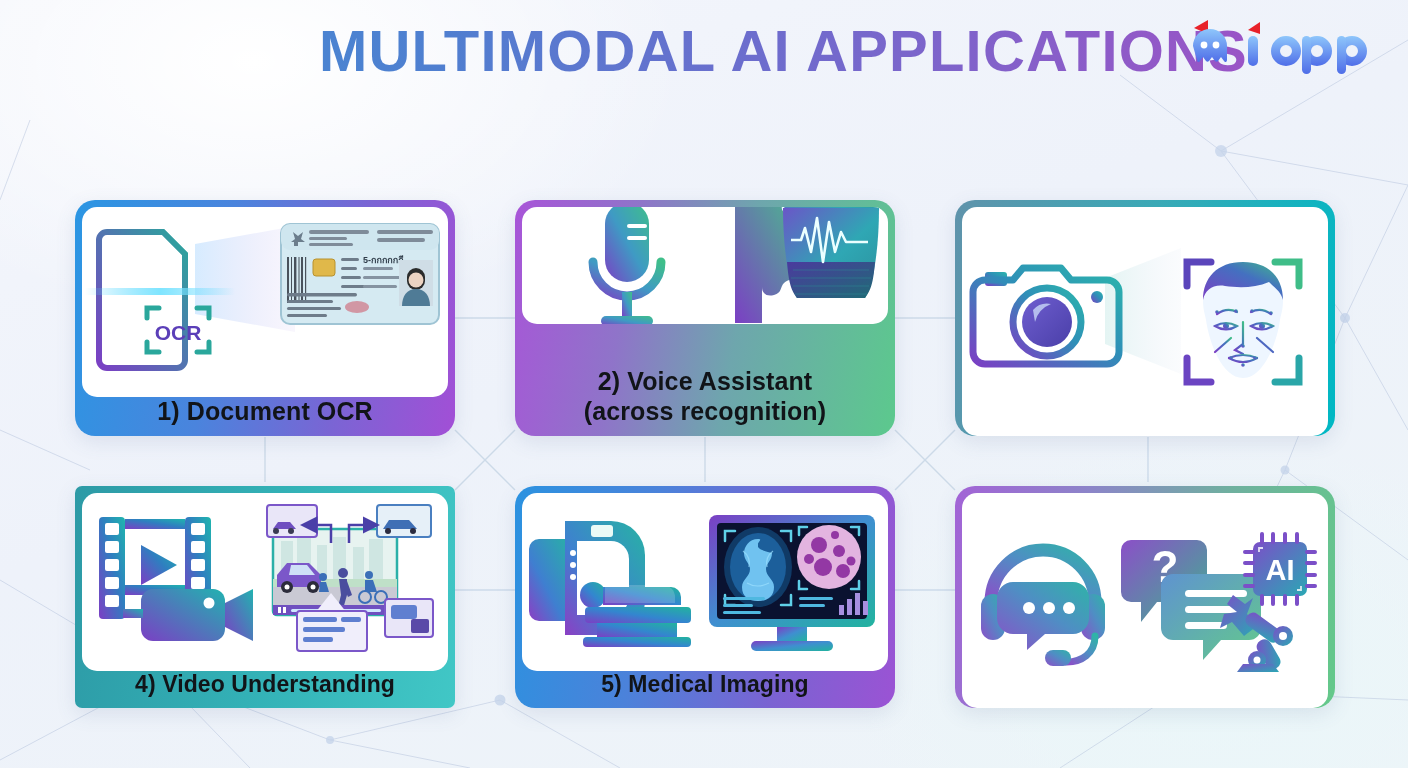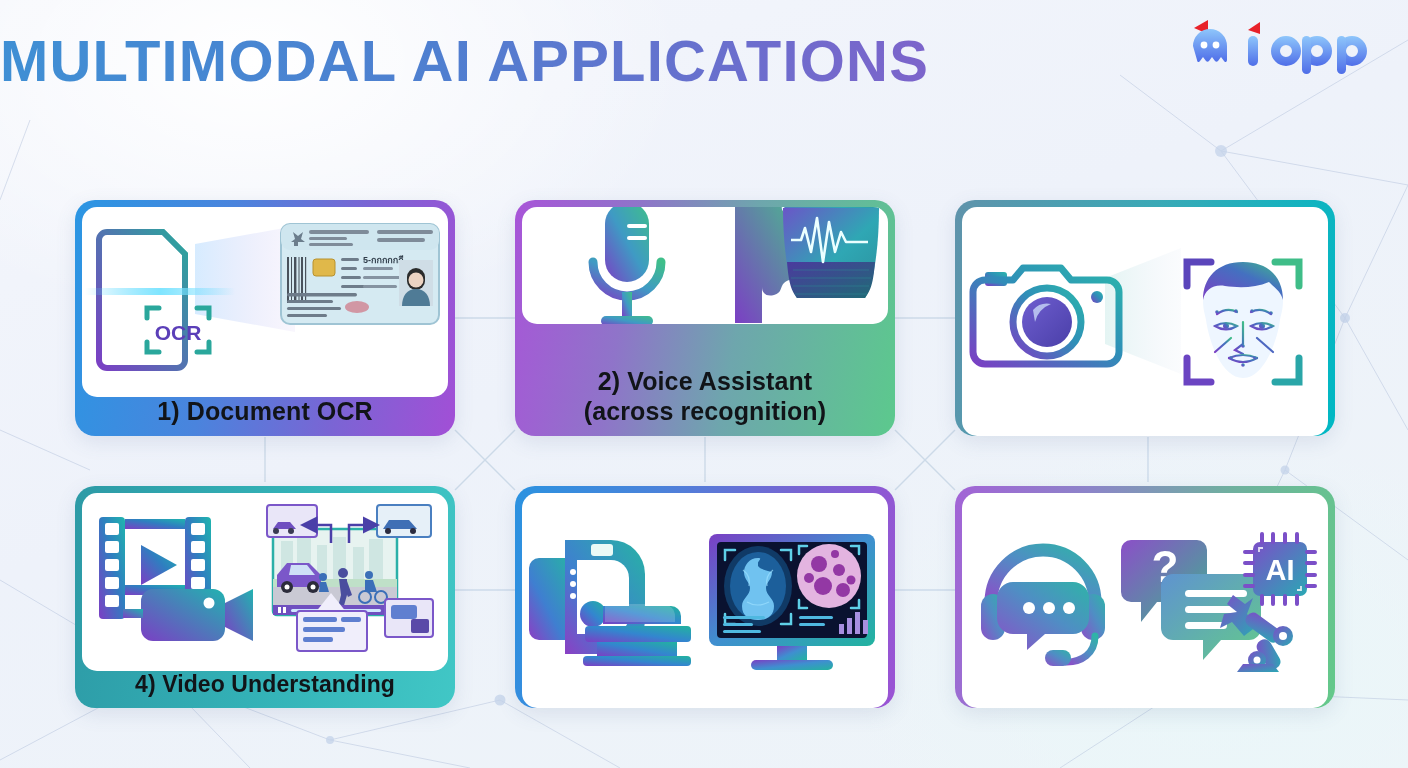--- a/index.html
+++ b/index.html
@@ -8,21 +8,21 @@
     font-family:"Liberation Sans", sans-serif;
     background:
       radial-gradient(ellipse 700px 420px at 18% 8%, #ffffff 0%, rgba(255,255,255,0) 62%),
       radial-gradient(ellipse 620px 400px at 86% 88%, #eaf7f9 0%, rgba(234,247,249,0) 60%),
       linear-gradient(160deg,#f4f6fc 0%,#eef2fa 45%,#edf4f8 100%);
     position:relative;
   }
   #netbg{ position:absolute; inset:0; width:1408px; height:768px; pointer-events:none; }
 
   
-  .header{ position:absolute; left:0; top:32px; width:1248px; text-align:left; z-index:4; }
+  .header{ position:absolute; left:0; top:22px; width:1248px; text-align:right; z-index:4; }
   .title{
     font-size:58px; font-weight:bold; letter-spacing:1.2px; line-height:1.0;
     background:linear-gradient(90deg,#3f8fd4 0%,#4f7fd0 35%,#6e6ccd 62%,#9a54c6 100%);
     -webkit-background-clip:text; background-clip:text; color:transparent;
     -webkit-text-fill-color:transparent;
   }
   .subtitle{
     margin-top:12px; font-size:38px; font-weight:bold; letter-spacing:0.2px;
     background:linear-gradient(90deg,#3d86d2 0%,#5277cf 40%,#7a68cb 70%,#9b63c9 100%);
     -webkit-background-clip:text; background-clip:text; color:transparent;
@@ -52,21 +52,21 @@
     padding:0 10px 10px; text-align:center; color:#111418;
     font-weight:bold; line-height:1.18; letter-spacing:.1px;
   }
   .lab2{ font-size:23px; }
   .lab1{ font-size:25px; }
 
   
   .c1{ background:linear-gradient(100deg,#2b96e3 0%,#4a84dd 38%,#7a65d4 70%,#a24fd6 100%); }
   .c2{ background:linear-gradient(100deg,#a855d8 0%,#8f74c9 30%,#6ea6ad 58%,#5cc98d 100%);gap:43px; }
   .c3{ background:linear-gradient(100deg,#5f93ab 0%,#3aa9b6 48%,#00b8c4 100%); }
-  .c4{ background:linear-gradient(100deg,#2d9aa6 0%,#33b1b6 50%,#41c7c6 100%); }
+  .c4{ background:linear-gradient(100deg,#2d9aa6 0%,#33b1b6 50%,#41c7c6 100%);border-radius:7px; }
   .c5{ background:linear-gradient(100deg,#2b92e0 0%,#4b82da 35%,#7a63d2 70%,#9b53d4 100%); }
   .c6{ background:linear-gradient(100deg,#a263d6 0%,#8c84c9 32%,#6fb09f 66%,#64c98a 100%); }
 
   .connectors{ position:absolute; inset:0; width:1408px; height:768px; z-index:2; pointer-events:none; }
 </style>
 </head>
 <body>
 
 <svg id="netbg" viewBox="0 0 1408 768">
   <g stroke="#b9c6de" stroke-width="1" fill="none" opacity=".55">
@@ -627,20 +627,23 @@
             </g>
           <g fill="#a78fe0">
             <rect x="314" y="104" width="5" height="10"></rect>
               <rect x="322" y="98" width="5" height="16"></rect>
             <rect x="330" y="92" width="5" height="22"></rect>
               <rect x="338" y="100" width="5" height="14"></rect>
           </g>
         </g>
       </svg>
     </div>
+    <div class="card-label lab2">
+      <div>5) Medical Imaging</div>
+    </div>
   </div>
 
   <div class="card c6">
     <div class="card-art">
       <svg width="360" height="162" viewBox="0 0 360 162">
         <defs>
           <linearGradient id="g6a" x1="0" y1="1" x2="1" y2="0">
             <stop offset="0" stop-color="#8b4fc8"></stop>
               <stop offset=".55" stop-color="#4f8ec4"></stop>
               <stop offset="1" stop-color="#2fb3a8"></stop>

